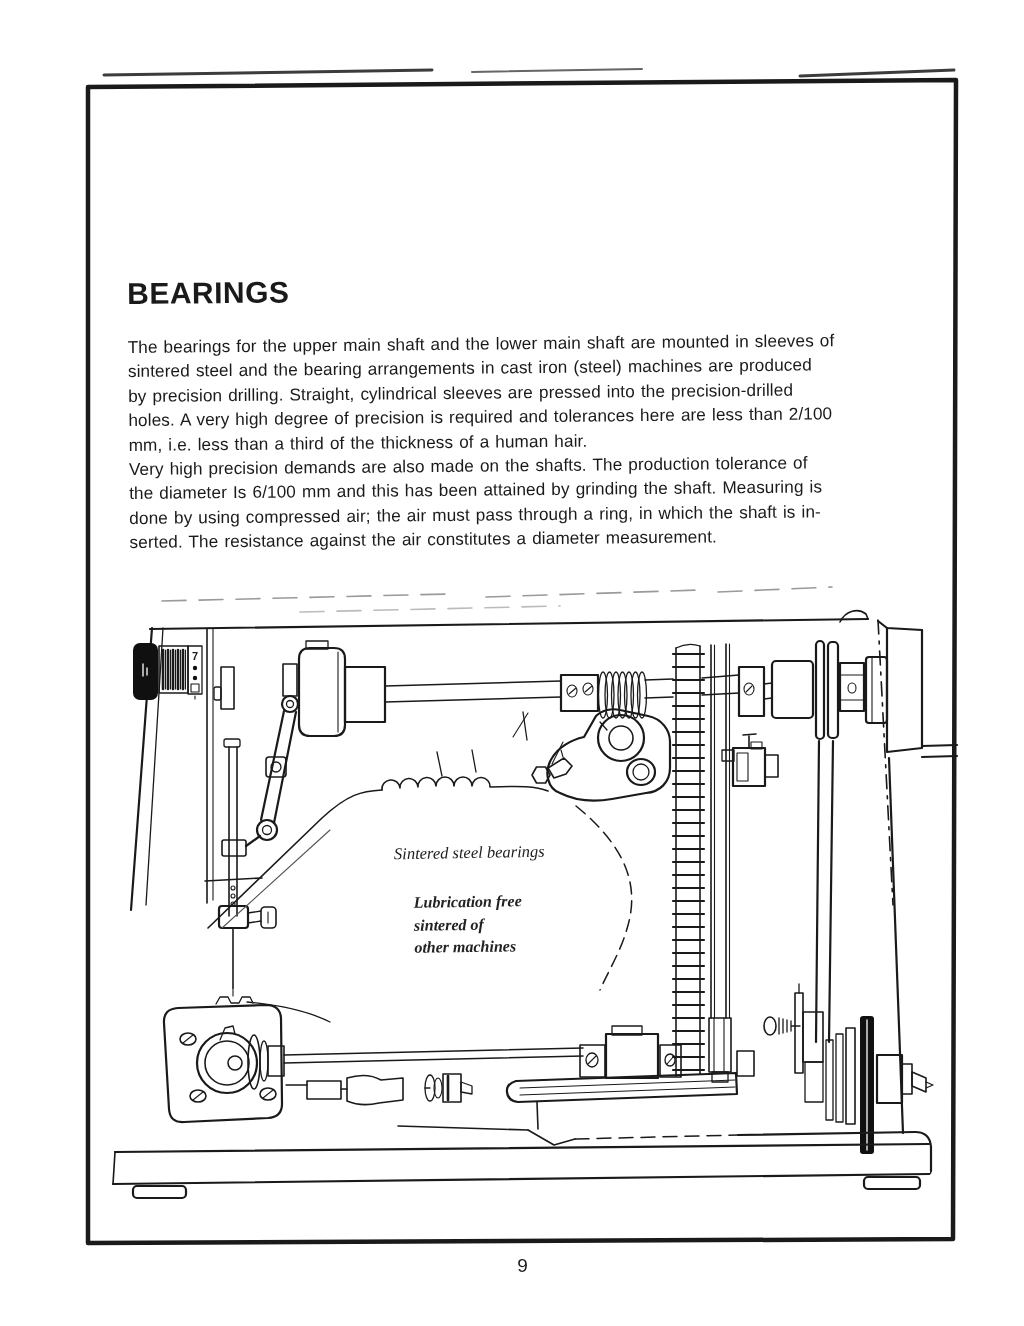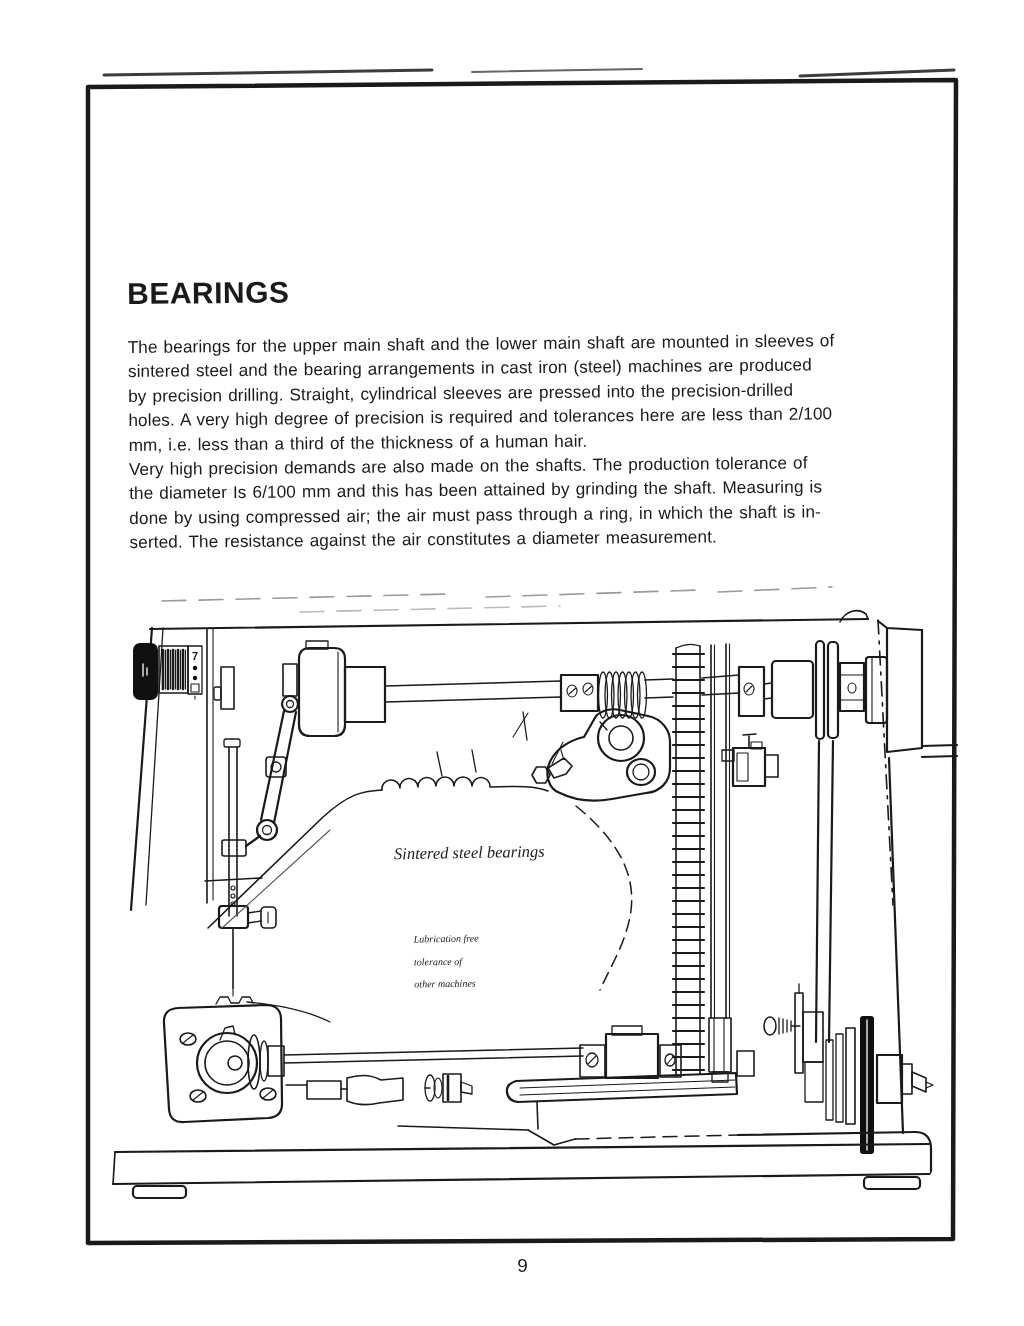--- a/index.html
+++ b/index.html
@@ -4,21 +4,21 @@
 <style>
   html,body{margin:0;padding:0;}
   .page{position:relative;width:1024px;height:1326px;background:#ffffff;overflow:hidden;
         font-family:"Liberation Sans",sans-serif;color:#1a1a1a;}
   .abs{position:absolute;}
   .textblock{left:127px;top:277px;width:800px;transform:rotate(-0.55deg);transform-origin:left top;}
   .heading{font-size:30px;font-weight:bold;letter-spacing:0.5px;margin:0 0 24px 0;}
   .bodycopy{font-size:17.2px;line-height:24.4px;letter-spacing:0.1px;word-spacing:1.1px;}
   .figlabel{font-family:"Liberation Serif","DejaVu Serif",serif;font-style:italic;color:#222;}
   .lab1{left:394px;top:843px;font-size:16.5px;transform:rotate(-1deg);}
-  .lab2{left:414px;top:928px;font-size:10px;line-height:22.5px;transform:rotate(-0.8deg);}
+  .lab2{left:414px;top:891px;font-size:16px;line-height:22.5px;transform:rotate(-0.8deg);font-weight:bold;}
   .pagenum{left:88px;top:1255px;width:869px;text-align:center;font-size:19px;}
   svg .w1{stroke-width:1.1px}
   svg .w12{stroke-width:1.3px}
   svg .w15{stroke-width:1.6px}
   svg .w2{stroke-width:2.2px}
   svg .w25{stroke-width:2.6px}
   svg .w4{stroke-width:4.5px}
   svg .dsh{stroke-dasharray:12 7;stroke-width:1.5px}
   svg .dshdot{stroke-dasharray:14 7 3 7;stroke-width:1.6px}
   svg .faint{stroke:#9a9a9a;stroke-width:1.6px;stroke-dasharray:24 13}
@@ -308,19 +308,19 @@
       <div>Very high precision demands are also made on the shafts. The production tolerance of</div>
       <div>the diameter Is 6/100 mm and this has been attained by grinding the shaft. Measuring is</div>
       <div>done by using compressed air; the air must pass through a ring, in which the shaft is in-</div>
       <div>serted. The resistance against the air constitutes a diameter measurement.</div>
     </div>
   </div>
 
   <div class="abs figlabel lab1">Sintered steel bearings</div>
   <div class="abs figlabel lab2">
     <div>Lubrication free</div>
-    <div>tolerance of</div>
+    <div>sintered of</div>
     <div>other machines</div>
   </div>
 
   <div class="abs pagenum">9</div>
 
 </div>
 
 </body></html>

